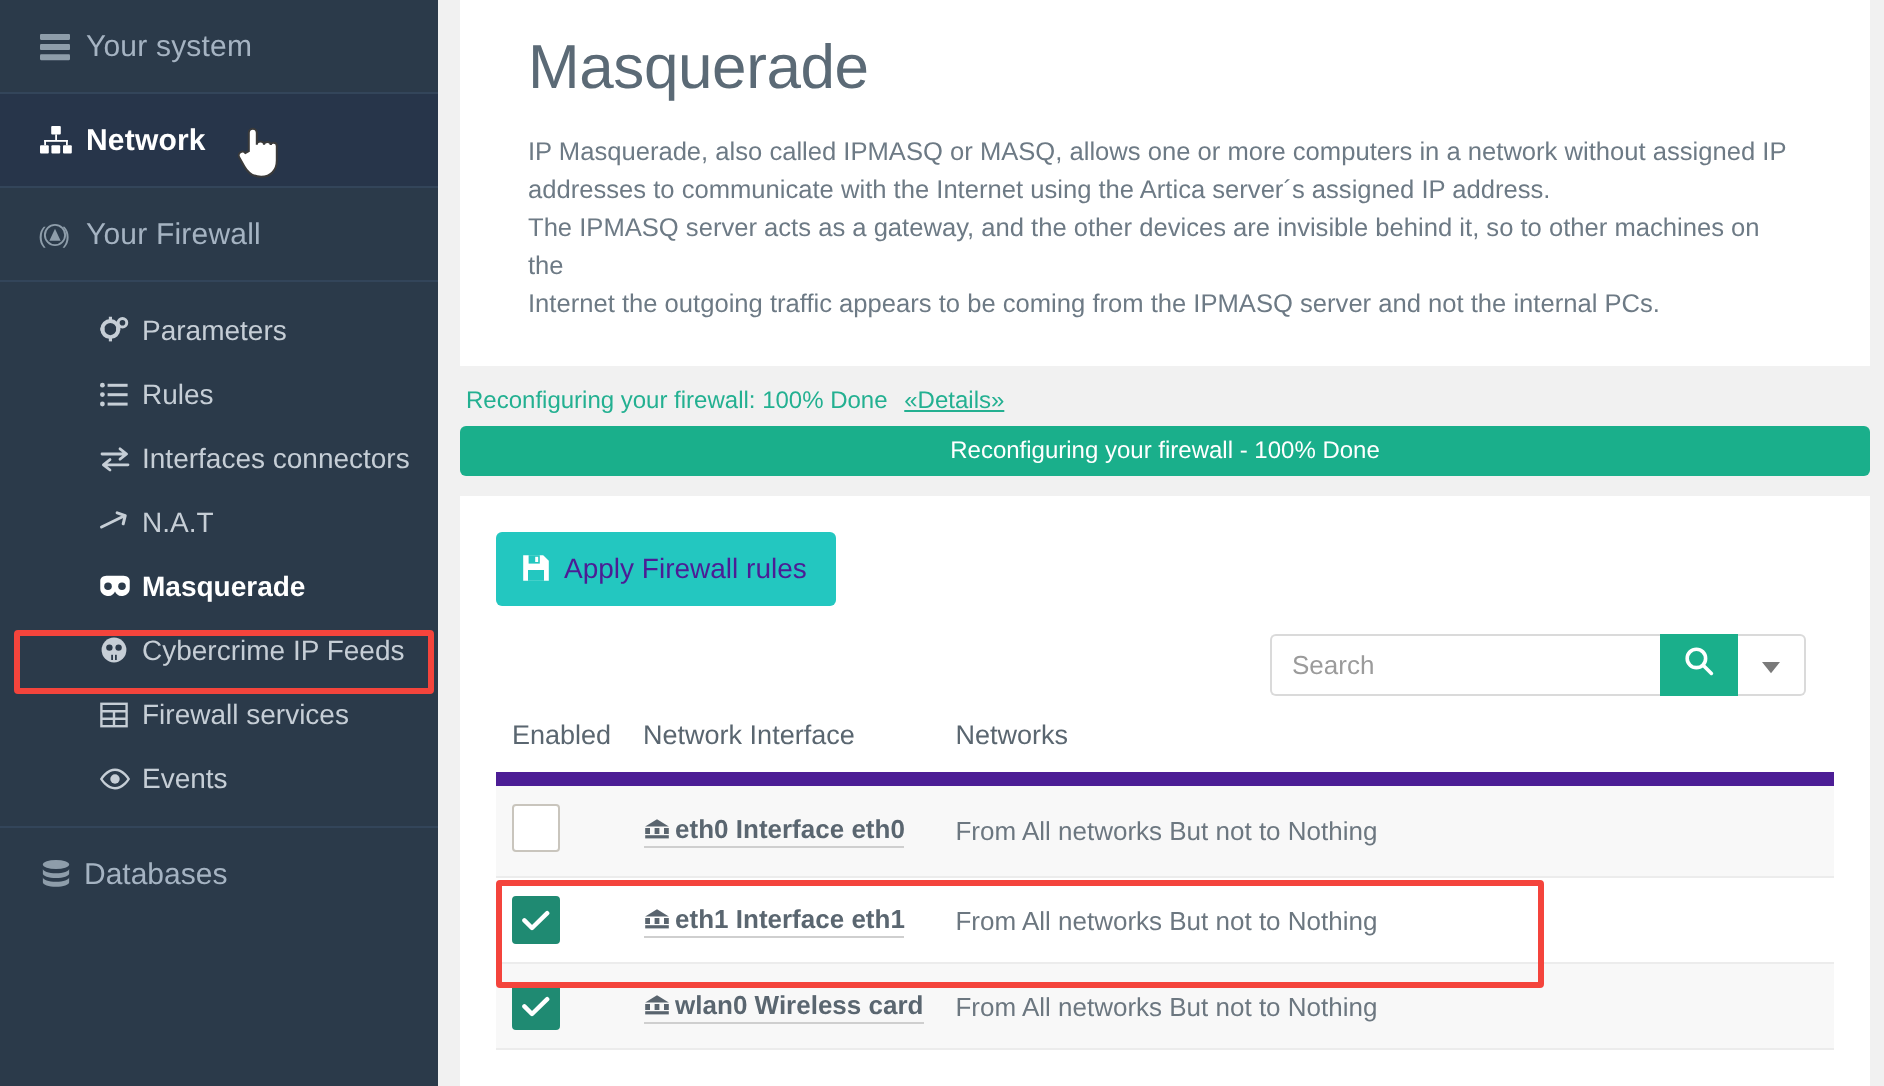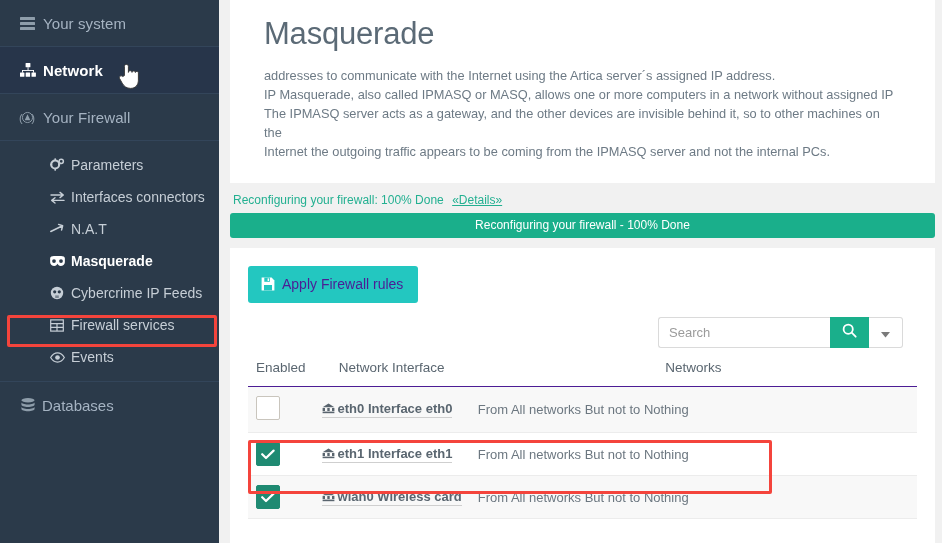--- a/index.html
+++ b/index.html
@@ -179,21 +179,21 @@
   .btn-apply .ico { margin-right: 7px; display: inline-flex; }
 
   .search-row {
     display: flex;
     justify-content: flex-end;
     margin-top: 14px;
     padding-right: 14px;
   }
   .search-group { display: flex; height: 31px; }
   .search-input {
-    width: 172px;
+    width: 195px;
     border: 1px solid #dadada;
     border-right: none;
     border-radius: 3px 0 0 3px;
     padding: 0 10px;
     font-size: 13px;
     color: #555;
     font-family: "Liberation Sans", sans-serif;
     outline: none;
     background: #fff;
   }
@@ -215,26 +215,26 @@
     cursor: pointer;
   }
 
   table.grid {
     width: 100%;
     border-collapse: collapse;
     margin-top: 8px;
     font-size: 13px;
   }
   table.grid th {
-    text-align: center;
+    text-align: left;
     font-weight: normal;
     color: #5a6670;
     font-size: 13.5px;
     padding: 4px 8px 11px 8px;
-    border-bottom: 1px solid #4c1d95;
+    border-bottom: 7px solid #4c1d95;
   }
   table.grid td {
     padding: 9px 8px;
     color: #6c7780;
     vertical-align: middle;
     border-bottom: 1px solid #ececec;
   }
   table.grid tbody tr:nth-child(odd) { background: #f8f8f8; }
   table.grid tbody tr:nth-child(even) { background: #ffffff; }
   .col-enabled { width: 62px; }
@@ -328,20 +328,33 @@
             <circle cx="12" cy="3.6" r="2.3" fill="none" stroke="#c6ced6" stroke-width="1.6"></circle>
             <rect x="4.7" y="0.4" width="1.7" height="2.2"></rect>
               <rect x="4.7" y="11.4" width="1.7" height="2.2"></rect>
             <rect x="0.2" y="6.2" width="2.2" height="1.7"></rect>
               <rect x="8.6" y="6.2" width="2.2" height="1.7"></rect>
           </svg>
         </span>
         <span>Parameters</span>
       </div>
 
+      <div class="nav-sub">
+        <span class="ico">
+          <svg width="14" height="13" viewBox="0 0 14 13" fill="#c6ced6">
+            <circle cx="1.2" cy="1.6" r="1.2"></circle>
+              <rect x="3.8" y="0.9" width="10" height="1.5"></rect>
+            <circle cx="1.2" cy="6.3" r="1.2"></circle>
+              <rect x="3.8" y="5.6" width="10" height="1.5"></rect>
+            <circle cx="1.2" cy="11" r="1.2"></circle>
+              <rect x="3.8" y="10.3" width="10" height="1.5"></rect>
+          </svg>
+        </span>
+        <span>Rules</span>
+      </div>
 
       <div class="nav-sub">
         <span class="ico">
           <svg width="15" height="13" viewBox="0 0 15 13" fill="none" stroke="#c6ced6" stroke-width="1.4">
             <path d="M1 4 H13 M10 1.4 L13.3 4 L10 6.6" stroke-linecap="round" stroke-linejoin="round"></path>
             <path d="M14 9.4 H2 M5 6.8 L1.7 9.4 L5 12" stroke-linecap="round" stroke-linejoin="round"></path>
           </svg>
         </span>
         <span>Interfaces connectors</span>
       </div>
@@ -414,22 +427,22 @@
       <span>Databases</span>
     </div>
   </nav>
 
   <main class="content">
 
     <section class="panel">
       <div class="panel-head">
         <h1 class="page-title">Masquerade</h1>
         <div class="desc">
+          <p>IP Masquerade, also called IPMASQ or MASQ, allows one or more computers in a network without assigned IP</p>
           <p>addresses to communicate with the Internet using the Artica server´s assigned IP address.</p>
-          <p>IP Masquerade, also called IPMASQ or MASQ, allows one or more computers in a network without assigned IP</p>
           <p>The IPMASQ server acts as a gateway, and the other devices are invisible behind it, so to other machines on the</p>
           <p>Internet the outgoing traffic appears to be coming from the IPMASQ server and not the internal PCs.</p>
         </div>
       </div>
     </section>
 
     <section class="status-zone">
       <div class="status-line">
         <span>Reconfiguring your firewall: 100% Done</span>
         <a href="#">«Details»</a>

